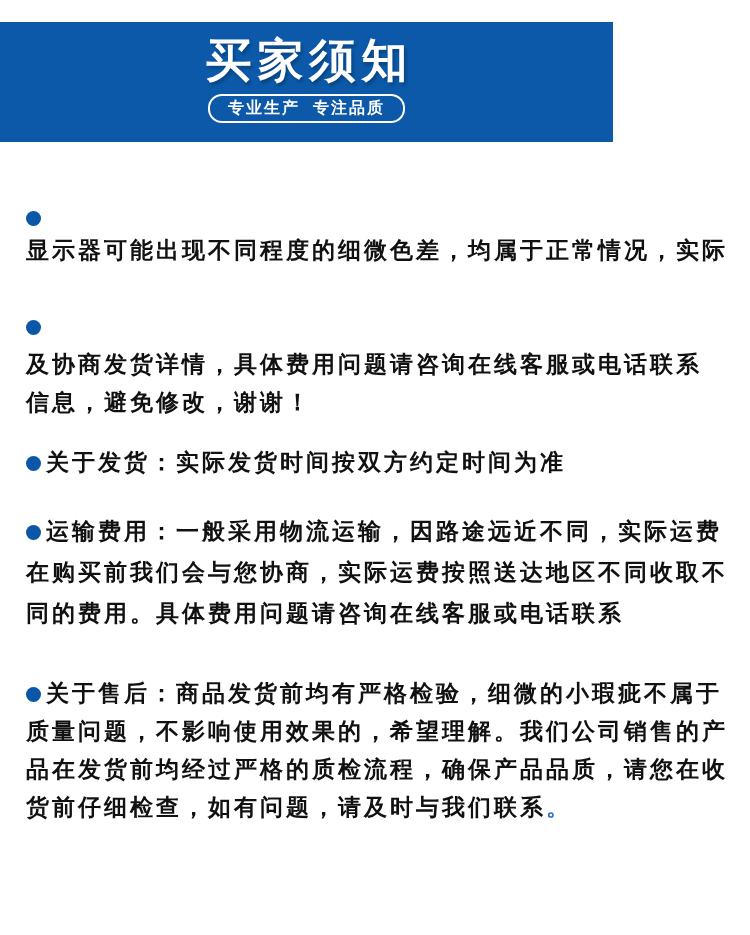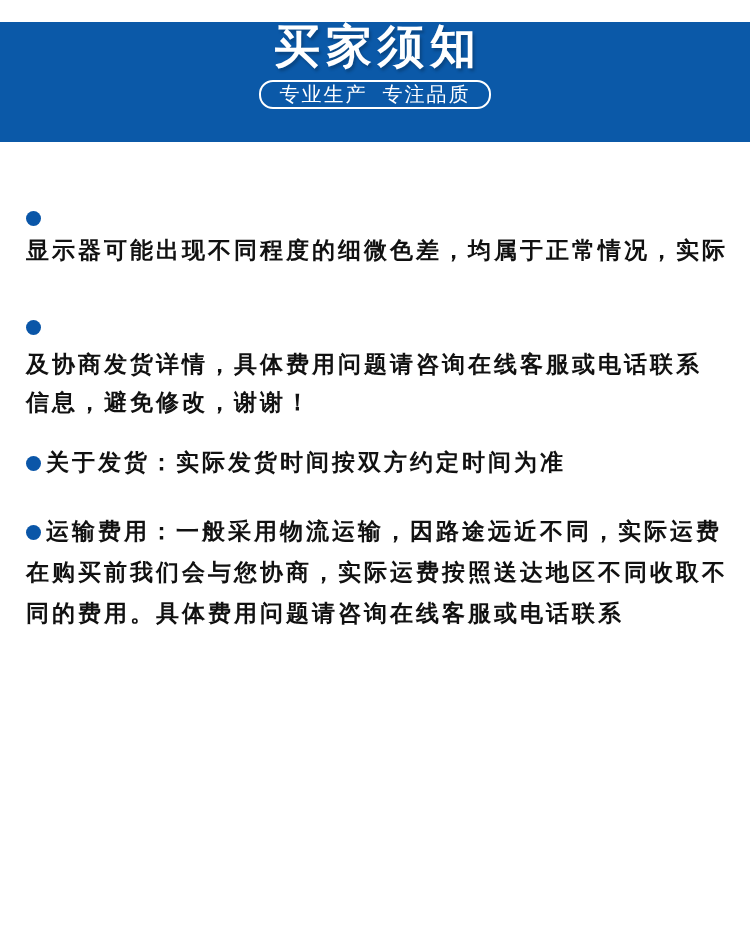--- a/index.html
+++ b/index.html
@@ -7,28 +7,28 @@
     position:relative;
     width:750px;
     height:935px;
     background:#ffffff;
     overflow:hidden;
     font-family:"Liberation Sans","DejaVu Sans",sans-serif;
   }
   
   .banner{
     margin-top:22px;
-    width:750px;
+    width:613px;
     height:120px;
     background:var(--banner,#0b59a8);
     display:flex;
     flex-direction:column;
     align-items:center;
     box-sizing:border-box;
-    padding-top:0;
+    padding-top:14px;
   }
   .banner-title{
     color:#ffffff;
     font-size:46px;
     line-height:48px;
     font-weight:bold;
     letter-spacing:6px;
     text-indent:6px; 
     text-shadow:2px 3px 3px rgba(0,0,0,0.22);
     white-space:nowrap;
@@ -38,22 +38,22 @@
     display:inline-flex;
     align-items:center;
     justify-content:center;
     border:2px solid #ffffff;
     border-radius:14px;
     padding:3px 18px;
     height:19px;
   }
   .tagline-text{
     color:#ffffff;
-    font-size:20px;
-    font-weight:normal;
+    font-size:16px;
+    font-weight:bold;
     letter-spacing:2px;
     white-space:pre;
   }
   
   .content{
     padding:0 26px;
     box-sizing:border-box;
   }
   .para{
     color:var(--text,#111111);
@@ -102,15 +102,21 @@
         <div class="line"><span>信息，避免修改，谢谢！</span></div>
       </div>
       <div class="para para-2">
         <div class="line"><span class="bullet"></span><span>关于发货：实际发货时间按双方约定时间为准</span></div>
       </div>
       <div class="para para-3">
         <div class="line"><span class="bullet"></span><span>运输费用：一般采用物流运输，因路途远近不同，实际运费</span></div>
         <div class="line"><span>在购买前我们会与您协商，实际运费按照送达地区不同收取不</span></div>
         <div class="line"><span>同的费用。具体费用问题请咨询在线客服或电话联系</span></div>
       </div>
+      <div class="para para-4">
+        <div class="line"><span class="bullet"></span><span>关于售后：商品发货前均有严格检验，细微的小瑕疵不属于</span></div>
+        <div class="line"><span>质量问题，不影响使用效果的，希望理解。我们公司销售的产</span></div>
+        <div class="line"><span>品在发货前均经过严格的质检流程，确保产品品质，请您在收</span></div>
+        <div class="line"><span>货前仔细检查，如有问题，请及时与我们联系</span><span class="tail">。</span></div>
+      </div>
     </div>
 
 </div>
 
 </body></html>

